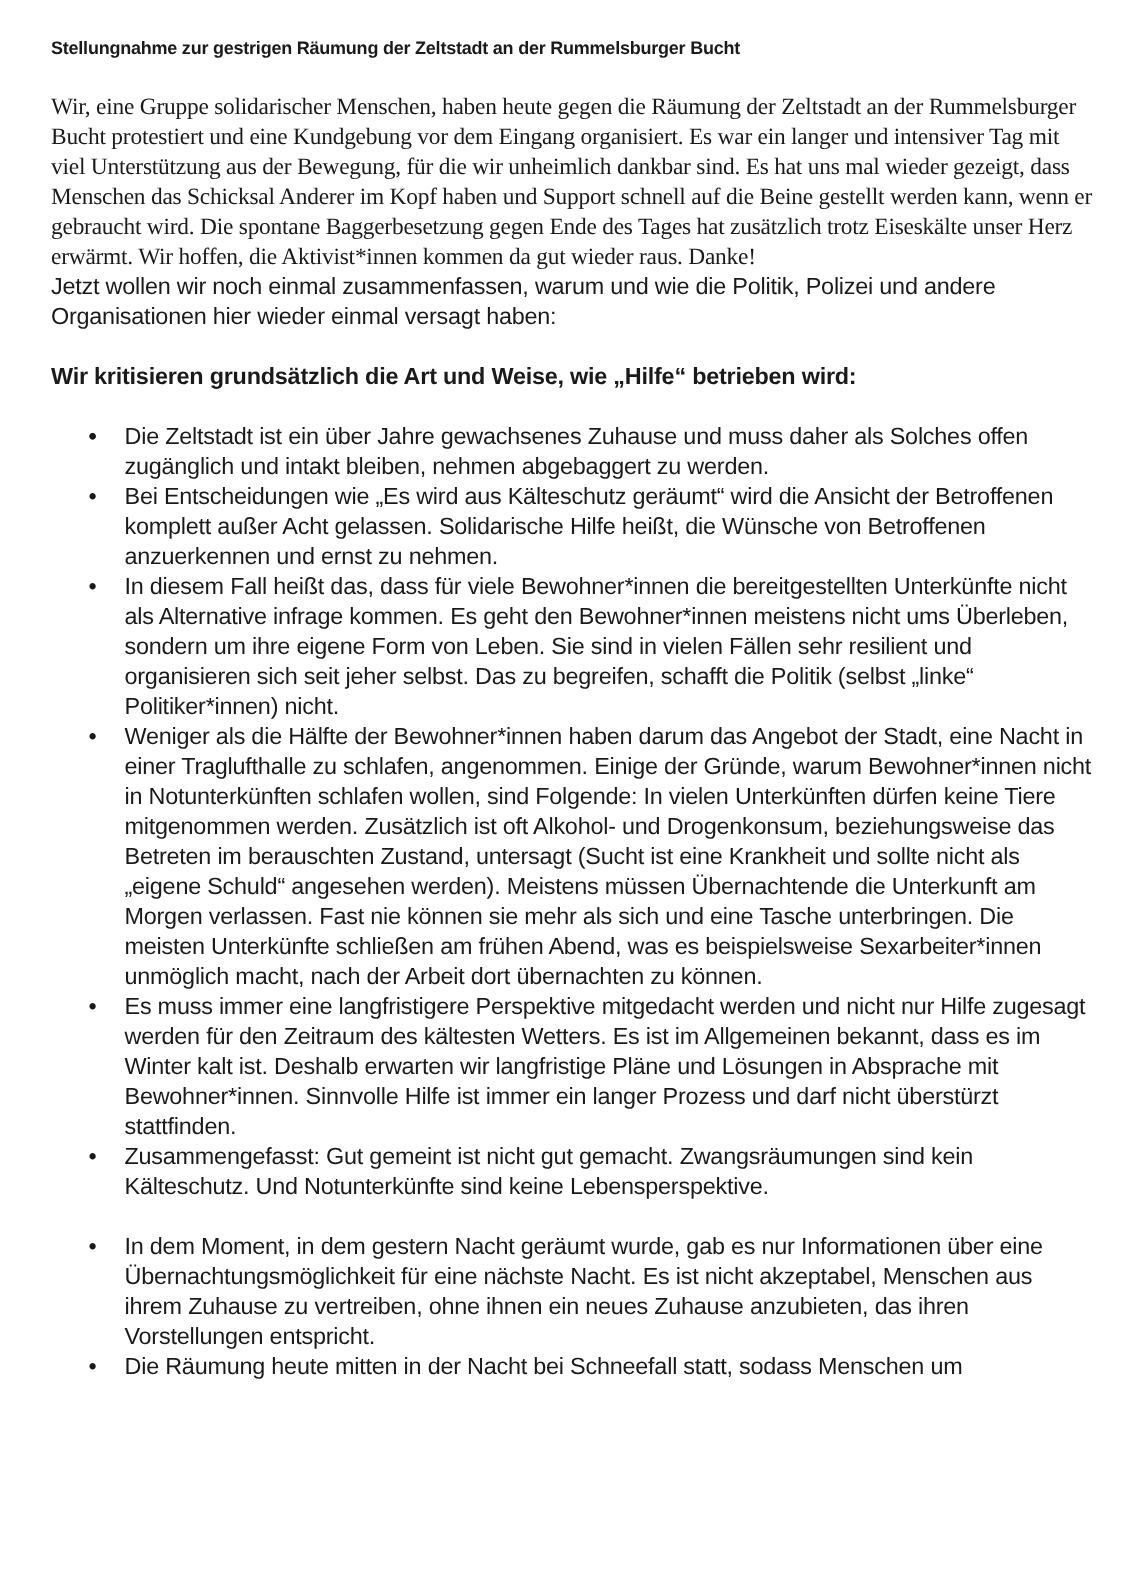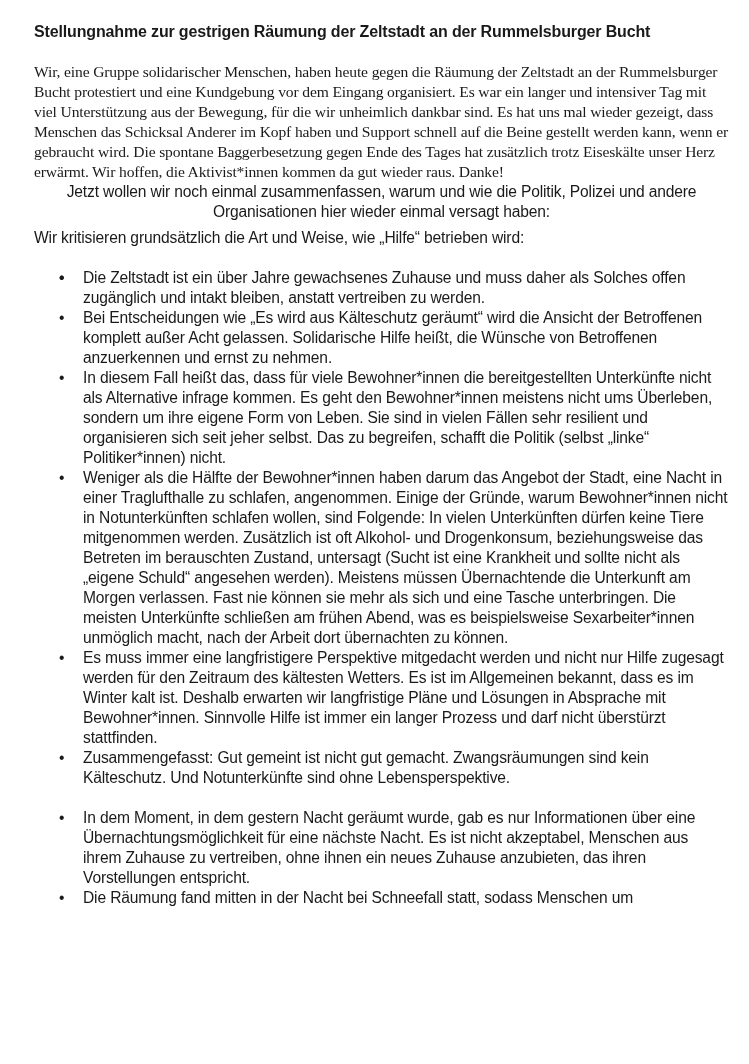--- a/index.html
+++ b/index.html
@@ -17,35 +17,34 @@
       line-height: 20px;
       letter-spacing: -0.15px;
     }
     .page {
       position: relative;
       padding: 22px 20px 0 34px;
     }
     .title {
       font-weight: bold;
       margin: 0;
-      font-size: 16px;
+      font-size: 12px;
       line-height: 20px;
     }
     .para {
       margin: 20px 0 0 0;
       white-space: pre-line;
       font-family: Liberation Serif, serif;
     }
     .para2 {
       margin: 0;
-      text-align: center;
     }
     .heading {
-      font-weight: normal;
-      margin: 6px 0 0 0;
+      font-weight: bold;
+      margin: 20px 0 0 0;
     }
     ul.bullets {
       list-style: none;
       margin: 20px 0 0 0;
       padding: 0;
     }
     ul.bullets li {
       position: relative;
       padding-left: 49px;
     }
@@ -60,25 +59,25 @@
 
 <div class="page">
   <p class="title">Stellungnahme zur gestrigen Räumung der Zeltstadt an der Rummelsburger Bucht</p>
 
   <p class="para">Wir, eine Gruppe solidarischer Menschen, haben heute gegen die Räumung der Zeltstadt an der Rummelsburger Bucht protestiert und eine Kundgebung vor dem Eingang organisiert. Es war ein langer und intensiver Tag mit viel Unterstützung aus der Bewegung, für die wir unheimlich dankbar sind. Es hat uns mal wieder gezeigt, dass Menschen das Schicksal Anderer im Kopf haben und Support schnell auf die Beine gestellt werden kann, wenn er gebraucht wird. Die spontane Baggerbesetzung gegen Ende des Tages hat zusätzlich trotz Eiseskälte unser Herz erwärmt. Wir hoffen, die Aktivist*innen kommen da gut wieder raus. Danke!</p>
   <p class="para2">Jetzt wollen wir noch einmal zusammenfassen, warum und wie die Politik, Polizei und andere Organisationen hier wieder einmal versagt haben:</p>
 
   <p class="heading">Wir kritisieren grundsätzlich die Art und Weise, wie „Hilfe“ betrieben wird:</p>
   <ul class="bullets">
     <li><span class="dot">•</span></li>
-    <li><span class="dot">•</span><span>Die Zeltstadt ist ein über Jahre gewachsenes Zuhause und muss daher als Solches offen zugänglich und intakt bleiben, anstatt vertreiben zu werden.</span></li>
+    <li><span class="dot">•</span><span>Die Zeltstadt ist ein über Jahre gewachsenes Zuhause und muss daher als Solches offen zugänglich und intakt bleiben, nehmen abgebaggert zu werden.</span></li>
     <li><span class="dot">•</span><span>Bei Entscheidungen wie „Es wird aus Kälteschutz geräumt“ wird die Ansicht der Betroffenen komplett außer Acht gelassen. Solidarische Hilfe heißt, die Wünsche von Betroffenen anzuerkennen und ernst zu nehmen.</span></li>
     <li><span class="dot">•</span><span>In diesem Fall heißt das, dass für viele Bewohner*innen die bereitgestellten Unterkünfte nicht als Alternative infrage kommen. Es geht den Bewohner*innen meistens nicht ums Überleben, sondern um ihre eigene Form von Leben. Sie sind in vielen Fällen sehr resilient und organisieren sich seit jeher selbst. Das zu begreifen, schafft die Politik (selbst „linke“ Politiker*innen) nicht.</span></li>
     <li><span class="dot">•</span><span>Weniger als die Hälfte der Bewohner*innen haben darum das Angebot der Stadt, eine Nacht in einer Traglufthalle zu schlafen, angenommen. Einige der Gründe, warum Bewohner*innen nicht in Notunterkünften schlafen wollen, sind Folgende: In vielen Unterkünften dürfen keine Tiere mitgenommen werden. Zusätzlich ist oft Alkohol- und Drogenkonsum, beziehungsweise das Betreten im berauschten Zustand, untersagt (Sucht ist eine Krankheit und sollte nicht als „eigene Schuld“ angesehen werden). Meistens müssen Übernachtende die Unterkunft am Morgen verlassen. Fast nie können sie mehr als sich und eine Tasche unterbringen. Die meisten Unterkünfte schließen am frühen Abend, was es beispielsweise Sexarbeiter*innen unmöglich macht, nach der Arbeit dort übernachten zu können.</span></li>
     <li><span class="dot">•</span><span>Es muss immer eine langfristigere Perspektive mitgedacht werden und nicht nur Hilfe zugesagt werden für den Zeitraum des kältesten Wetters. Es ist im Allgemeinen bekannt, dass es im Winter kalt ist. Deshalb erwarten wir langfristige Pläne und Lösungen in Absprache mit Bewohner*innen. Sinnvolle Hilfe ist immer ein langer Prozess und darf nicht überstürzt stattfinden.</span></li>
-    <li><span class="dot">•</span><span>Zusammengefasst: Gut gemeint ist nicht gut gemacht. Zwangsräumungen sind kein Kälteschutz. Und Notunterkünfte sind ohne Lebensperspektive.</span></li>
+    <li><span class="dot">•</span><span>Zusammengefasst: Gut gemeint ist nicht gut gemacht. Zwangsräumungen sind kein Kälteschutz. Und Notunterkünfte sind keine Lebensperspektive.</span></li>
   </ul>
 
   <ul class="bullets">
     <li><span class="dot">•</span><span>In dem Moment, in dem gestern Nacht geräumt wurde, gab es nur Informationen über eine Übernachtungsmöglichkeit für eine nächste Nacht. Es ist nicht akzeptabel, Menschen aus ihrem Zuhause zu vertreiben, ohne ihnen ein neues Zuhause anzubieten, das ihren Vorstellungen entspricht.</span></li>
-    <li><span class="dot">•</span><span>Die Räumung fand mitten in der Nacht bei Schneefall statt, sodass Menschen um</span></li>
+    <li><span class="dot">•</span><span>Die Räumung heute mitten in der Nacht bei Schneefall statt, sodass Menschen um</span></li>
   </ul>
 </div>
 
 </body></html>

